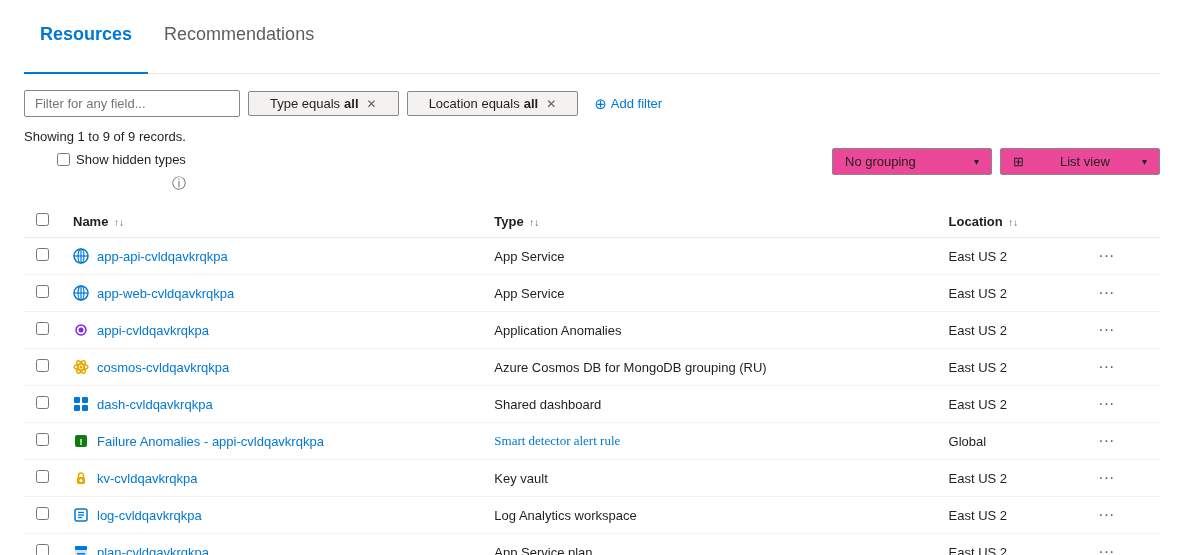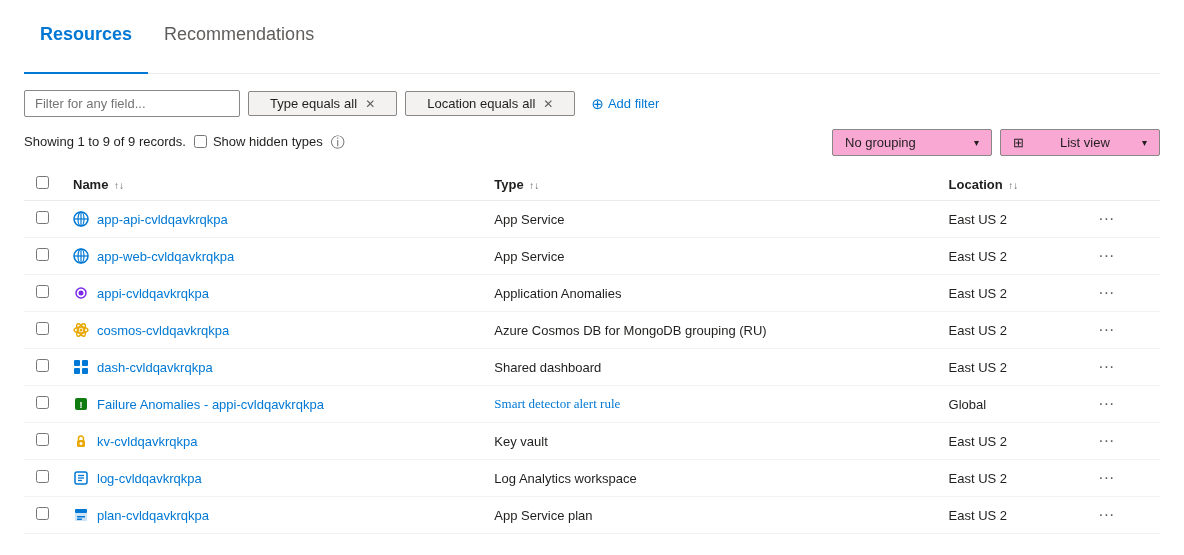--- a/index.html
+++ b/index.html
@@ -10,30 +10,30 @@
     
     .tabs { display: flex; border-bottom: 1px solid #edebe9; margin-bottom: 16px; }
     .tab { padding: 8px 16px 28px; cursor: pointer; font-size: 18px; color: #605e5c; position: relative; }
     .tab.active { color: #0078d4; font-weight: 600; }
     .tab.active::after { content: ''; position: absolute; bottom: -1px; left: 0; right: 0; height: 2px; background: #0078d4; }
 
     
     .filters-row { display: flex; align-items: center; gap: 8px; margin-bottom: 12px; flex-wrap: wrap; }
     .filter-input { border: 1px solid #8a8886; border-radius: 2px; padding: 5px 10px; font-size: 13px; width: 216px; color: #605e5c; }
     .filter-tag { display: flex; align-items: center; gap: 4px; background: #f3f2f1; border: 1px solid #8a8886; border-radius: 2px; padding: 4px 21px; font-size: 13px; cursor: pointer; }
-    .filter-tag .bold { font-weight: 400; }
+    .filter-tag .bold { font-weight: 700; }
     .filter-tag .close-btn { cursor: pointer; color: #605e5c; font-size: 12px; margin-left: 4px; }
     .add-filter-btn { display: flex; align-items: center; gap: 4px; color: #0078d4; background: none; border: none; cursor: pointer; font-size: 13px; padding: 4px 8px; }
 
     
     .info-row { display: flex; align-items: center; justify-content: space-between; margin-bottom: 12px; }
-    .info-left { display: flex; align-items: flex-start; gap: 8px; font-size: 13px; color: #201f1e; }
+    .info-left { display: flex; align-items: flex-end; gap: 8px; font-size: 13px; color: #201f1e; flex-direction: column; }
     .checkbox-label { display: flex; align-items: center; gap: 6px; cursor: pointer; }
     .info-right { display: flex; align-items: center; gap: 8px; }
-    .dropdown-btn { display: flex; align-items: center; gap: 6px; border: 1px solid #8a8886; background: #f9a8d4; border-radius: 2px; padding: 5px 12px; cursor: pointer; font-size: 13px; color: #201f1e; min-width: 160px; justify-content: space-between; }
+    .dropdown-btn { display: flex; align-items: center; gap: 6px; border: 1px solid #8a8886; background: #ec4899; border-radius: 2px; padding: 5px 12px; cursor: pointer; font-size: 13px; color: #201f1e; min-width: 160px; justify-content: space-between; }
     .info-icon { color: #605e5c; font-size: 14px; cursor: pointer; }
 
     
     .resource-table { width: 100%; border-collapse: collapse; }
     .resource-table th { text-align: left; padding: 8px 12px; font-size: 13px; font-weight: 600; color: #201f1e; border-bottom: 1px solid #edebe9; white-space: nowrap; }
     .resource-table td { padding: 7px 12px; font-size: 13px; border-bottom: 1px solid #f3f2f1; vertical-align: middle; }
     .resource-table .sort-icon { font-size: 10px; color: #605e5c; margin-left: 2px; }
     .name-cell { display: flex; align-items: center; gap: 8px; }
     .resource-link { color: #0078d4; text-decoration: none; }
     .resource-icon { width: 16px; height: 16px; display: inline-flex; align-items: center; justify-content: center; flex-shrink: 0; }

